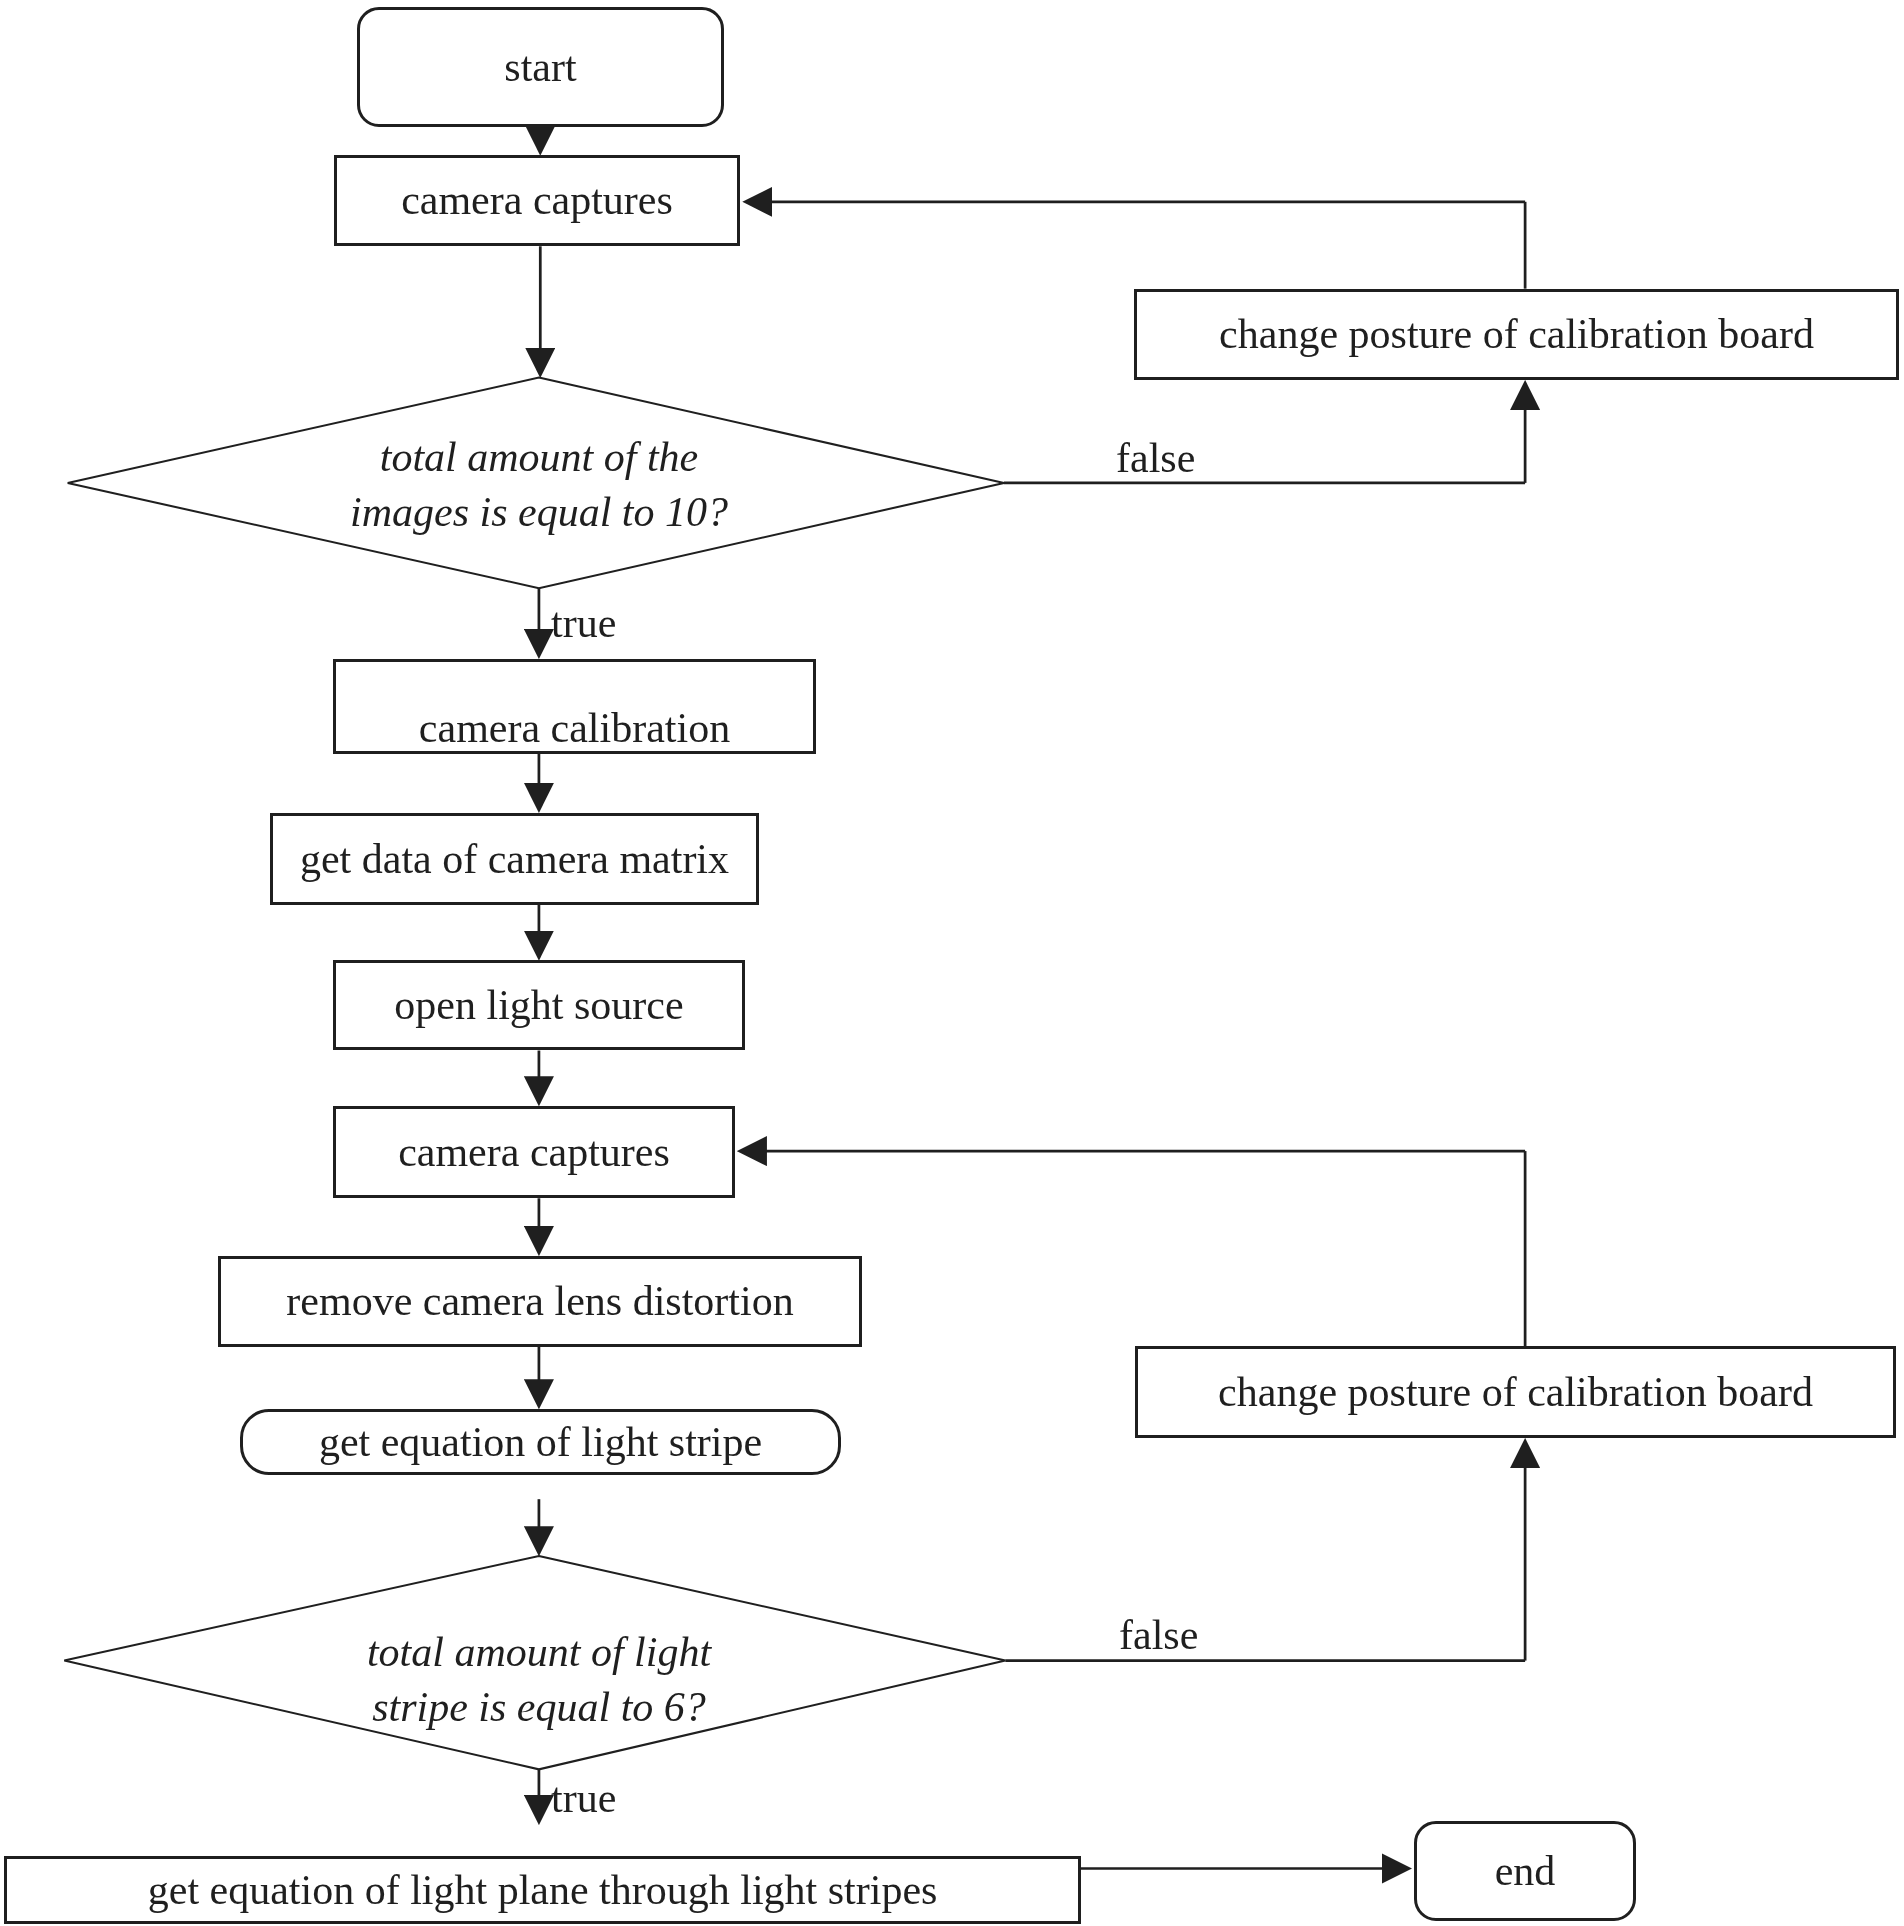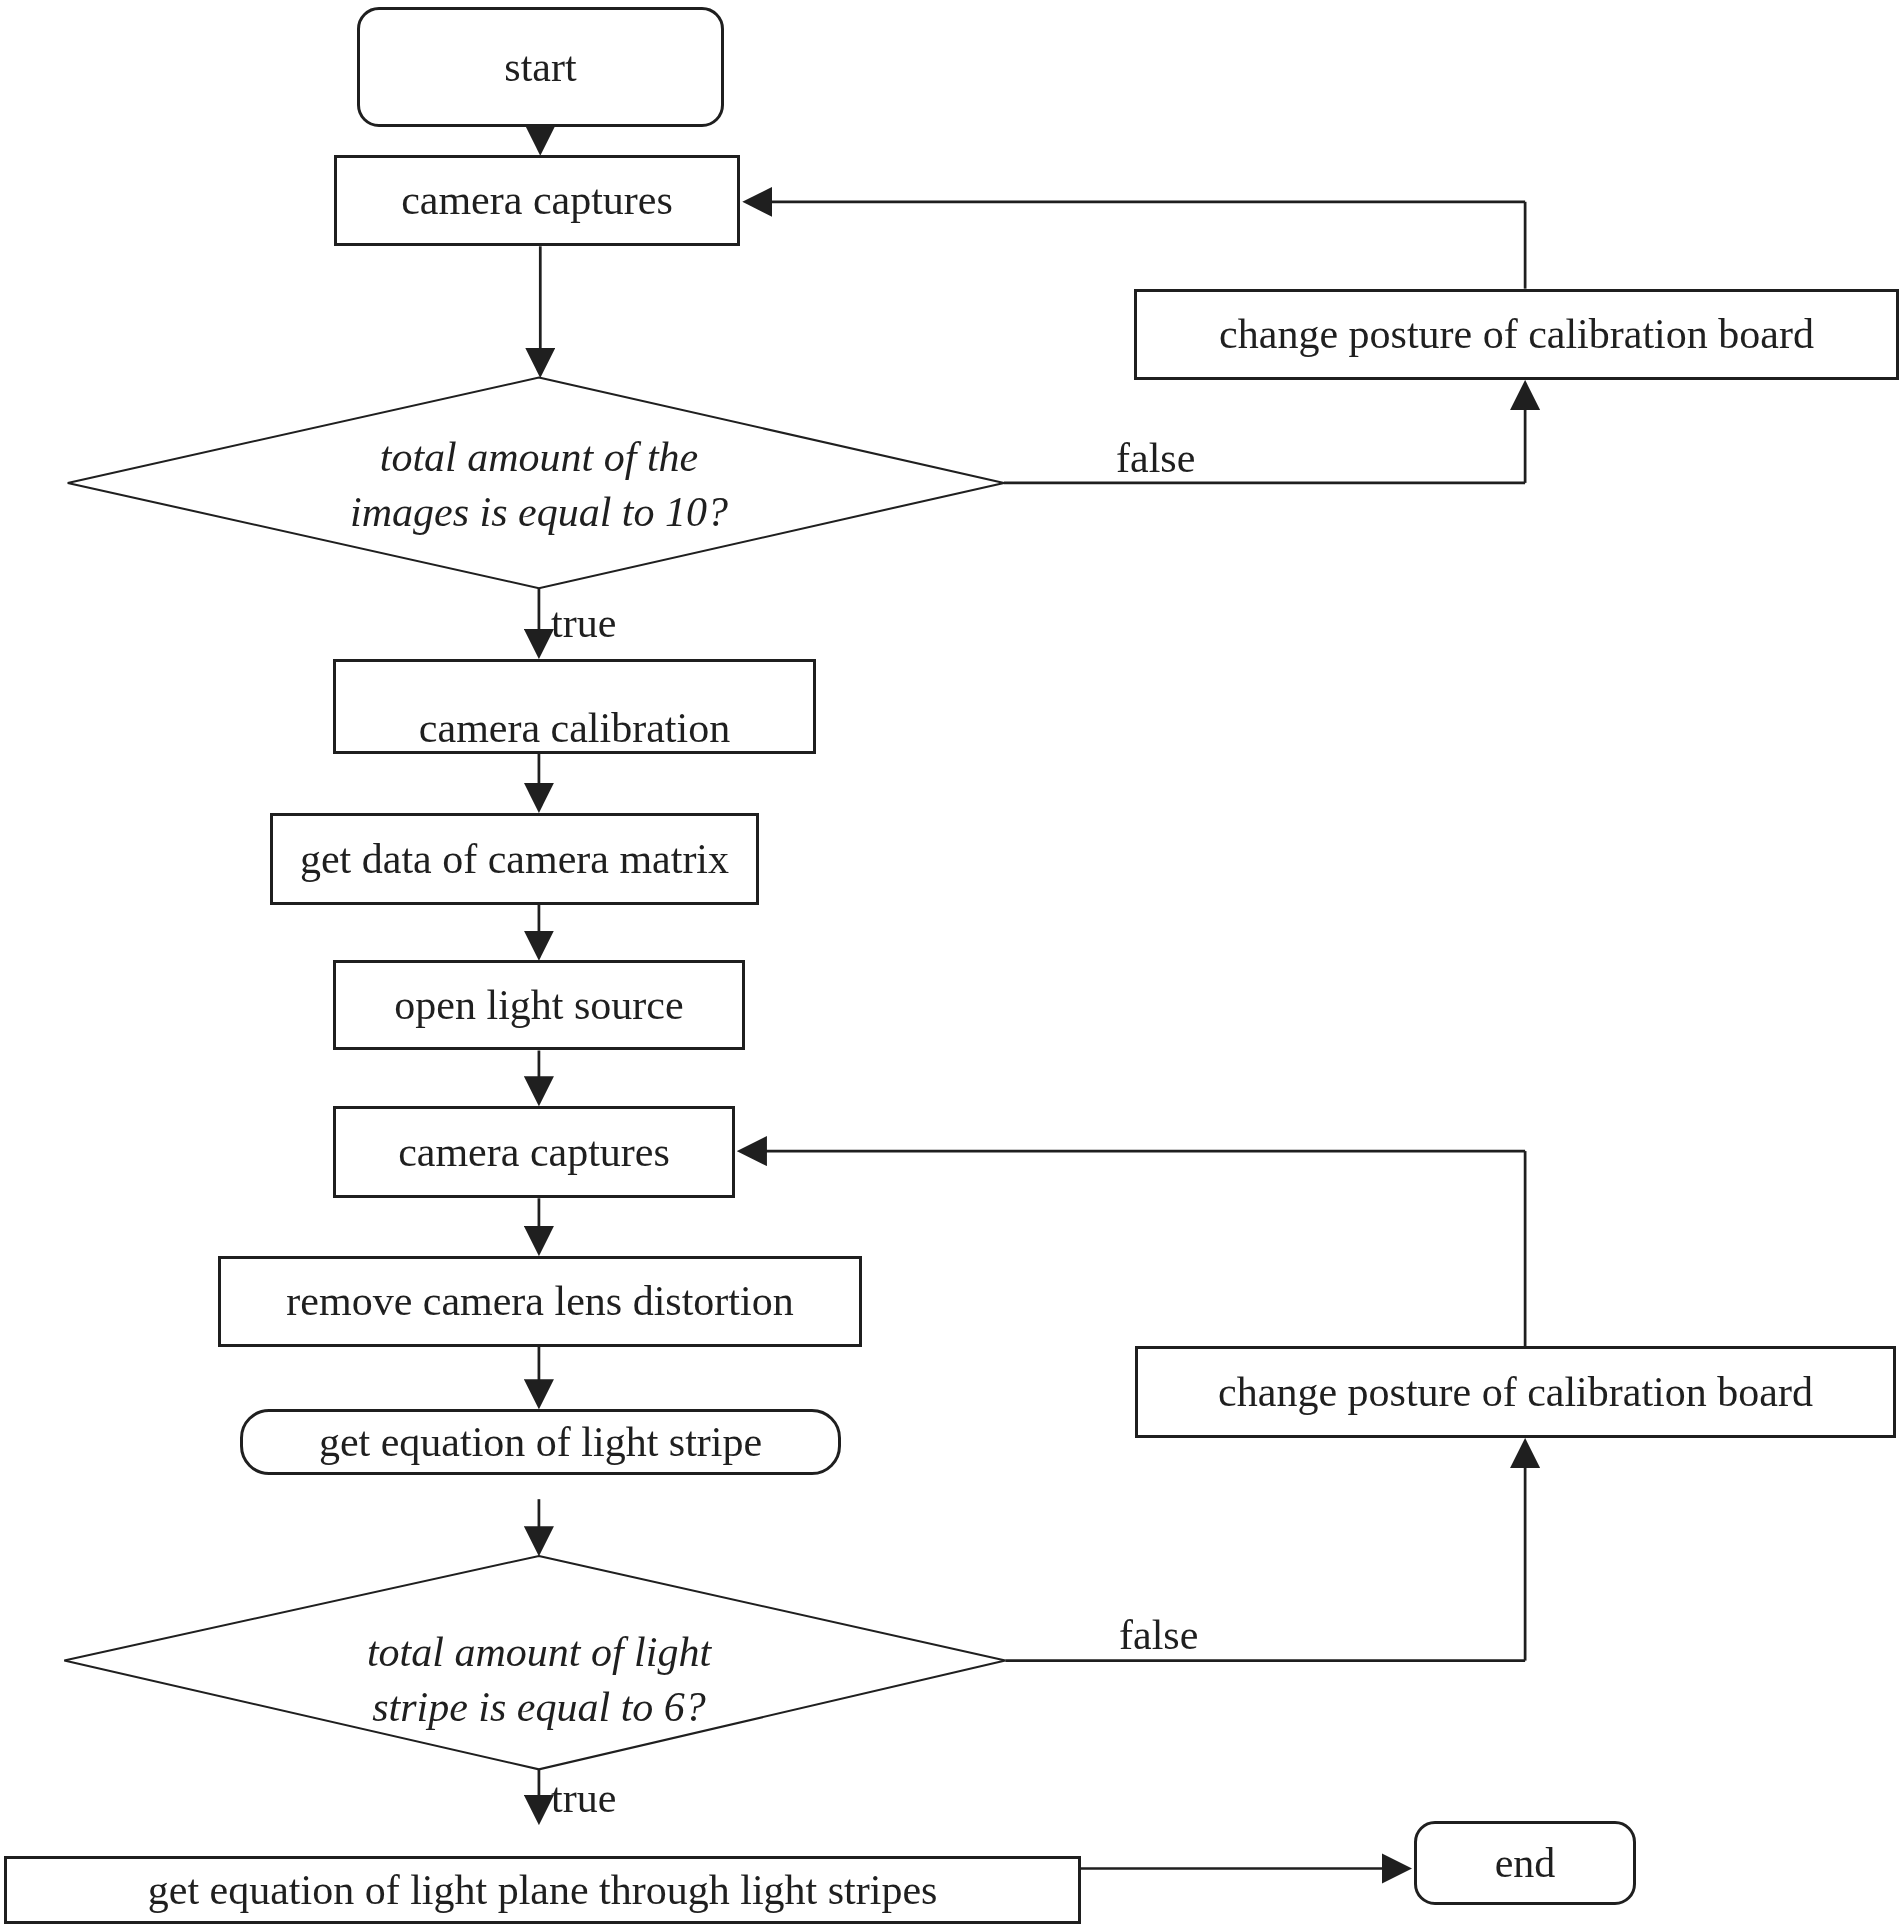--- a/index.html
+++ b/index.html
@@ -145,21 +145,21 @@
   </div>
 
   <div class="node" style="left:1135px; top:1346px; width:761px; height:92px;">
     <span>change posture of calibration board</span>
   </div>
 
   <div class="node" style="left:4.1px; top:1825px; width:1077px; height:68px;margin-top:31px;">
     <span>get equation of light plane through light stripes</span>
   </div>
 
-  <div class="node terminal" style="left:1414px; top:1821px; width:222px; height:84px;border-radius:21px;">
+  <div class="node terminal" style="left:1414px; top:1821px; width:222px; height:100px;">
     <span>end</span>
   </div>
 
   <div class="dlabel" style="top:430px;">
     <div>total amount of the</div>
     <div>images is equal to 10?</div>
   </div>
 
   <div class="dlabel" style="top:1609px;margin-top:16px;">
     <div>total amount of light</div>

